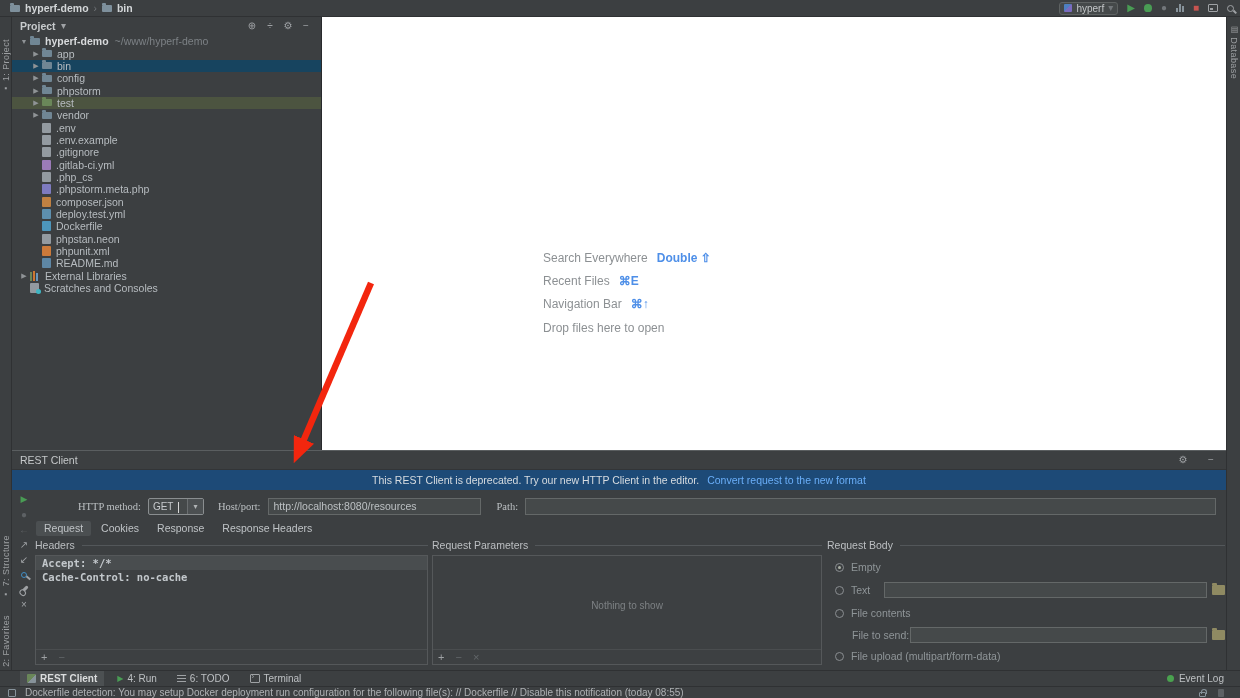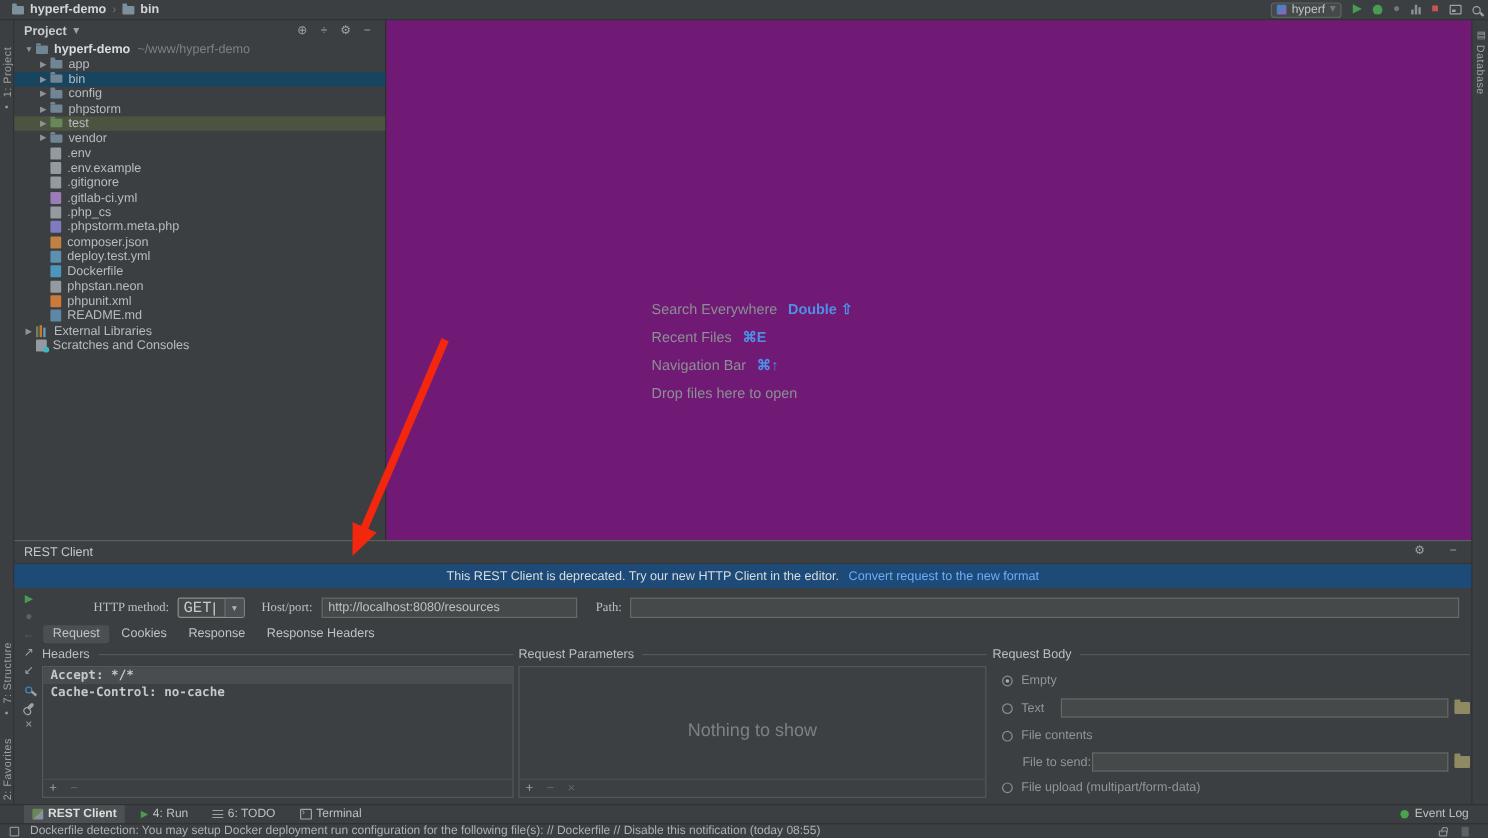--- a/index.html
+++ b/index.html
@@ -67,21 +67,21 @@
   .libs { width:10px; height:10px; margin-right:5px; flex:none; display:flex; gap:1px; align-items:flex-end; }
   .libs i { display:block; width:2px; } .libs i:nth-child(1){height:9px;background:#6a8759;}
   .libs i:nth-child(2){height:10px;background:#cc7832;} .libs i:nth-child(3){height:8px;background:#6897bb;}
   .scratch { width:9px; height:10px; background:#939aa0; border-radius:1px; position:relative; margin-right:5px; flex:none; }
   .scratch::after { content:""; position:absolute; right:-2px; bottom:-1px; width:5px; height:5px;
                     border-radius:50%; background:#3fb6c4; }
   .rootname { font-weight:bold; color:#d8dadc; margin-right:6px; }
   .rootpath { color:#7c8185; }
 
   
-  .editor { left:322px; top:17px; width:904px; height:433px; background:#701a75; }
+  .editor { left:322px; top:17px; width:904px; height:433px; background:#ffffff; }
   .shorts { position:absolute; left:221px; top:229px; }
   .srow { height:23.3px; display:flex; align-items:center; gap:9px; font-size:12px; }
   .slabel { color:#8c9093; }
   .skeys { color:#4e8fe8; font-weight:bold; }
 
   
   .arrow-svg { left:0; top:0; width:1240px; height:698px; pointer-events:none; z-index:60; }
 
   
   .rest { left:12px; top:450px; width:1214px; height:220px; background:#3c3f41; border-top:1px solid #5a5e60; }
@@ -101,21 +101,21 @@
                    background:#9fa2a5; transform:rotate(40deg); }
   .wrench { width:9px; height:3px; background:#9fa2a5; border-radius:2px; transform:rotate(-45deg); position:relative; }
   .wrench::before { content:""; position:absolute; left:-2px; top:-1px; width:4px; height:5px;
                     border:1.5px solid #9fa2a5; border-radius:50%; background:#3c3f41; }
   .rform { position:absolute; left:24px; top:44px; right:10px; height:22px;
            display:flex; align-items:center; padding-left:42px; font-size:10.5px; color:#bcc0c3; }
   .flabel { margin-right:7px;font-family:Liberation Serif, serif; }
   .combo { display:flex; align-items:center; height:17px; border:1px solid #8a8e90; border-radius:2px;
            background:#45494a; margin-right:14px; position:relative; }
   .combo input { width:38px; height:15px; border:0; background:transparent; color:#c7cacd;
-                 font-family:Liberation Mono, monospace; font-size:13px; padding:0 4px; outline:none; }
+                 font-family:Liberation Sans, sans-serif; font-size:10px; padding:0 4px; outline:none; }
   .caret { position:absolute; left:29px; top:3px; width:1px; height:11px; background:#d8d8d8; }
   .combo .dropbtn { width:16px; height:15px; border-left:1px solid #6a6e70; background:#4c5052;
                     display:flex; align-items:center; justify-content:center; color:#b0b3b5; font-size:8px; }
   .tfield { height:17px; background:#45494a; border:1px solid #646868; color:#bcc0c3;
             font-family:"Liberation Sans",sans-serif; font-size:10.5px; padding:0 5px; outline:none; }
   .host { width:213px; margin-right:16px; }
   .path { flex:1; }
   .rtabs { position:absolute; left:24px; top:69px; height:16px; display:flex; gap:2px; font-size:10.5px;align-items:flex-end; }
   .rtab { padding:1px 8px 2px; color:#bfc3c6; }
   .rtab.on { background:#4b4f51; border-radius:2px; }
@@ -123,21 +123,21 @@
   .sec-h { left:23px; width:393px; } .sec-p { left:420px; width:390px; } .sec-b { left:815px; width:398px; }
   .stitle { display:flex; align-items:center; height:12px; color:#bcbfc2; font-size:10.5px; }
   .stitle::after { content:""; flex:1; height:1px; background:#53575a; margin-left:7px; }
   .sbox { margin-top:4px; height:110px; border:1px solid #55585a; background:#3d4042; position:relative; }
   .hline { font-family:"DejaVu Sans Mono", monospace; font-weight:bold; font-size:10.5px;
            color:#c3c8cc; padding:1px 6px; }
   .hline.sel { background:#494d4f; }
   .boxbar { position:absolute; left:0; right:0; bottom:0; height:15px; border-top:1px solid #4a4d4f;
             display:flex; align-items:center; padding-left:5px; gap:11px; color:#9fa2a5; font-size:11px; }
   .boxbar .dim { color:#63676a; }
-  .nothing { position:absolute; left:0; right:0; top:44px; text-align:center; color:#7d8184; font-size:15px; }
+  .nothing { position:absolute; left:0; right:0; top:44px; text-align:center; color:#7d8184; font-size:10px; }
   .brow { display:flex; align-items:center; margin:0 0 0 8px; font-size:10.5px; color:#8f9598; }
   .radio { width:9px; height:9px; border:1px solid #8a8e91; border-radius:50%; margin-right:7px;
            position:relative; flex:none; }
   .radio.on::after { content:""; position:absolute; left:2px; top:2px; width:3px; height:3px;
                      border-radius:50%; background:#aab0a4; }
   .browse { width:13px; height:10px; background:#8f8a62; border-radius:1px; position:relative; flex:none; margin-left:5px; }
   .browse::before { content:""; position:absolute; top:-2px; left:0; width:5px; height:2px;
                     background:inherit; border-radius:1px 1px 0 0; }
   .bfield { flex:1; height:16px; }
 

